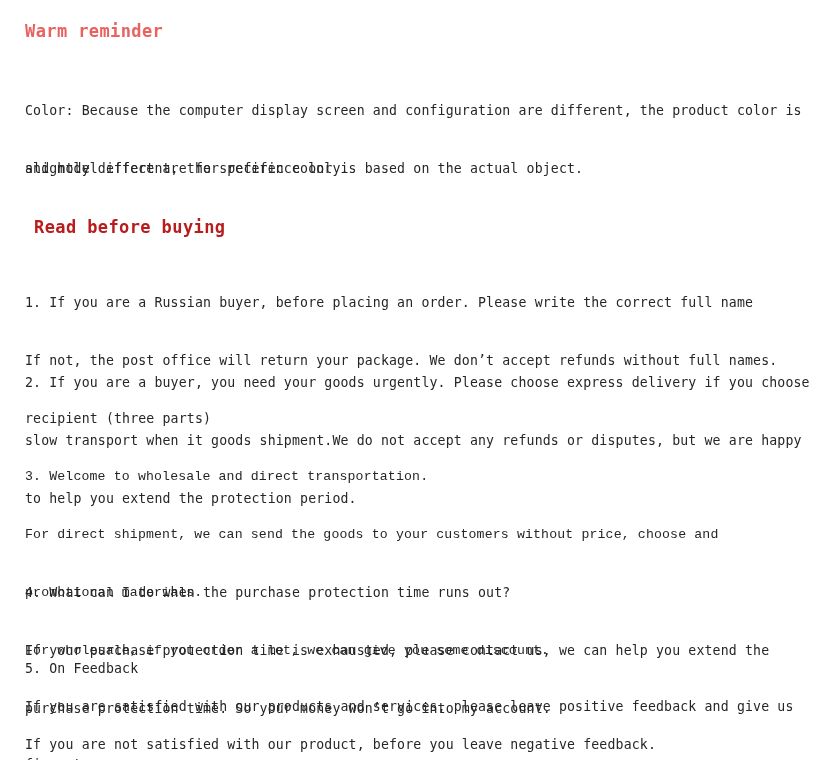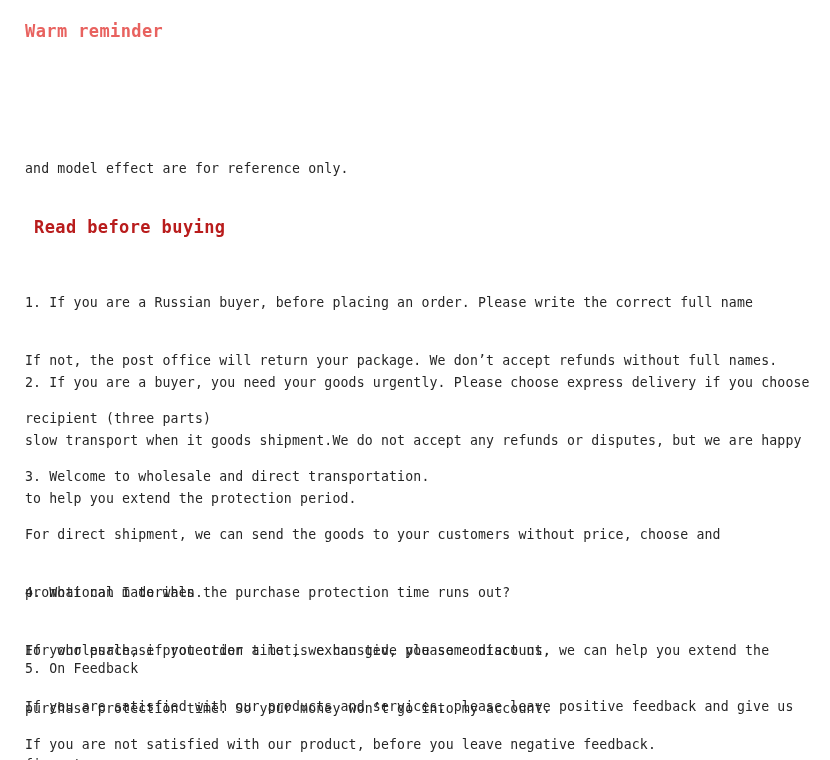--- a/index.html
+++ b/index.html
@@ -57,33 +57,37 @@
   }
   .line {
     white-space: pre;
     display: block;
   }
 
   .p-color     { top: 62px;  }
   .p-size      { top: 120px; }
   .p-item1     { top: 254px; }
   .p-item2     { top: 334px; }
-  .p-item3     { top: 428px; }
+  .p-item3     { top: 428px; font-family: Liberation Mono, monospace; }
   .p-item4     { top: 544px; }
   .p-item5h    { top: 620px; }
   .p-item5a    { top: 658px; }
   .p-item5b    { top: 696px; }
 </style>
 </head>
 <body>
 
 <div class="page">
 
   <div class="heading heading-warm">Warm reminder</div>
 
+  <div class="para p-color">
+    <span class="line">Color: Because the computer display screen and configuration are different, the product color is</span>
+    <span class="line">slightly different, the specific color is based on the actual object.</span>
+  </div>
 
   <div class="para p-size">
     <span class="line">and model effect are for reference only.</span>
   </div>
 
   <div class="heading heading-read">Read before buying</div>
 
   <div class="para p-item1">
     <span class="line">1. If you are a Russian buyer, before placing an order. Please write the correct full name</span>
     <span class="line">If not, the post office will return your package. We don’t accept refunds without full names.</span>

